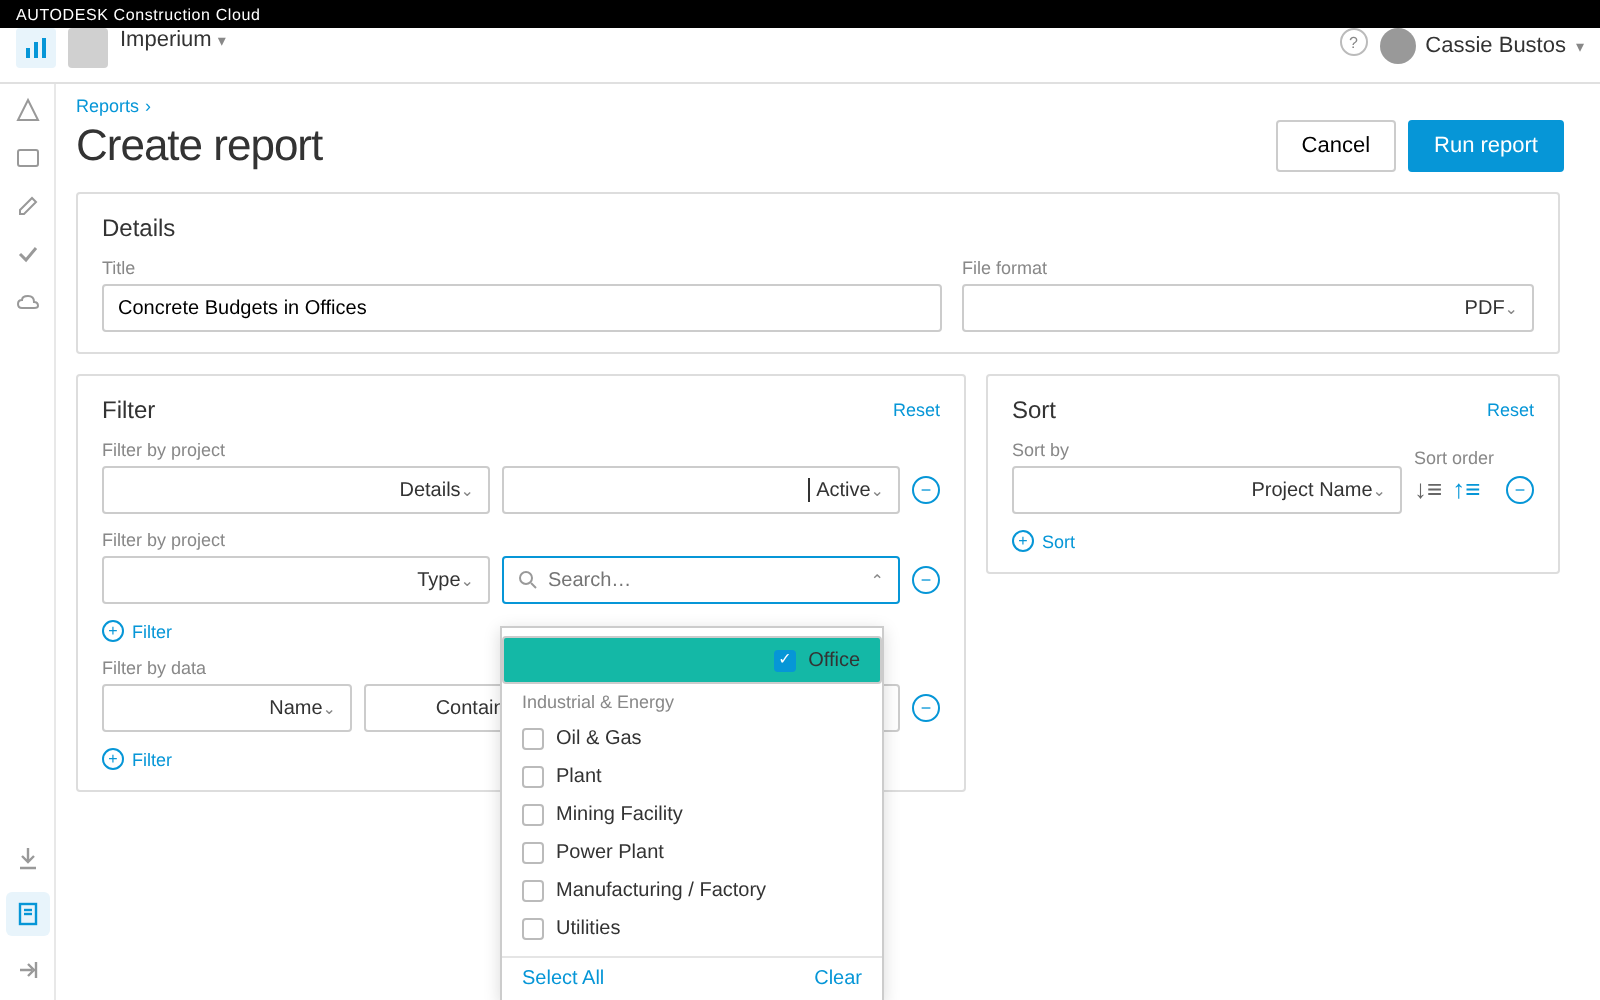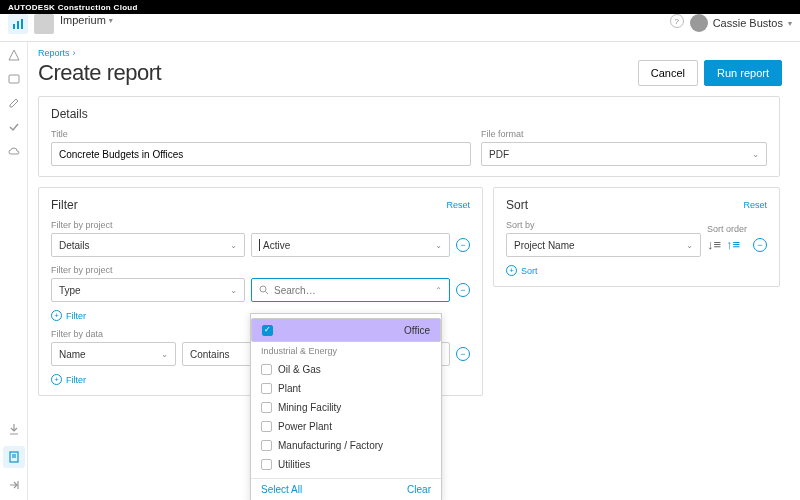--- a/index.html
+++ b/index.html
@@ -1,18 +1,18 @@
 <!DOCTYPE html>
 <html><head>
 <meta charset="utf-8">
 <style>
 *{box-sizing:border-box;margin:0;padding:0;font-family:Arial,Helvetica,sans-serif}
 body{background:#fff;width:800px;height:500px;overflow:hidden;font-size:11px;color:#333}
 .topbar{background:#000;color:#fff;height:14px;display:flex;align-items:center;padding:0 8px;font-size:8px}
-.topbar .brand{font-weight:bold;letter-spacing:.3px}
+.topbar .brand{font-weight:normal;letter-spacing:.3px}
 .hdr{height:28px;border-bottom:1px solid #e0e0e0;display:flex;align-items:flex-start;padding:0 8px;gap:6px}
 .proj-icon{width:20px;height:20px;background:#e8f4fb;border-radius:2px;display:flex;align-items:center;justify-content:center;color:#0696d7;font-size:10px}
 .proj-photo{width:20px;height:20px;background:#d0d0d0;border-radius:2px}
 .proj-name{font-size:11px;color:#333;display:flex;align-items:center;gap:3px}
 .hdr-spacer{flex:1}
 .help-icon{width:14px;height:14px;border:1px solid #bbb;border-radius:50%;display:flex;align-items:center;justify-content:center;font-size:8px;color:#888}
 .avatar{width:18px;height:18px;border-radius:50%;background:#999}
 .user{display:flex;align-items:center;gap:5px;font-size:11px}
 .shell{display:flex;height:calc(500px - 42px)}
 .rail{width:28px;border-right:1px solid #e8e8e8;display:flex;flex-direction:column;align-items:center;padding-top:6px;gap:10px}
@@ -27,39 +27,39 @@
 .btn.primary{background:#0696d7;color:#fff;border-color:#0696d7}
 .cardrow{display:flex;gap:10px}
 .card{border:1px solid #ddd;border-radius:2px;padding:10px 12px}
 .card-title{font-size:12px;color:#333;margin-bottom:8px}
 .details-card{width:742px}
 .fieldrow{display:flex;gap:10px}
 .field{flex:1}
 .field.ff{flex:0 0 286px}
 .lbl{font-size:9px;color:#888;margin-bottom:3px;display:block}
 .inp,.sel{width:100%;border:1px solid #ccc;border-radius:2px;padding:5px 7px;font-size:10px;height:24px;background:#fff;position:relative}
-.sel{display:flex;align-items:center;justify-content:space-between;cursor:pointer}
+.sel{display:flex;align-items:center;justify-content:flex-end;cursor:pointer}
 .filter-card{width:445px;position:relative}
 .sort-card{width:287px}
 .card-head{display:flex;justify-content:space-between;align-items:center;margin-bottom:8px}
 .reset{color:#0696d7;font-size:9px;cursor:pointer}
 .frow{display:flex;gap:6px;align-items:flex-end;margin-bottom:8px}
 .fcol{flex:1}
 .fcol.narrow{flex:0 0 194px}
 .circ-btn{width:14px;height:14px;border:1px solid #0696d7;border-radius:50%;color:#0696d7;display:flex;align-items:center;justify-content:center;font-size:9px;margin-bottom:5px;cursor:pointer;line-height:1;flex-shrink:0}
 .addlink{color:#0696d7;font-size:9px;display:flex;align-items:center;gap:4px;cursor:pointer}
 .addlink .pls{width:11px;height:11px;border:1px solid #0696d7;border-radius:50%;display:flex;align-items:center;justify-content:center;font-size:8px;line-height:1}
 .sortic{display:flex;gap:5px;align-items:center;color:#666;font-size:13px;margin-bottom:5px}
 .chev{font-size:8px;color:#888}
 .searchbox{border:1.5px solid #0696d7;display:flex;align-items:center;gap:5px;padding:0 7px}
 .searchbox input{border:none;outline:none;flex:1;font-size:10px;height:22px}
 .dropdown{position:absolute;top:125px;left:211px;width:192px;background:#fff;border:1px solid #ccc;box-shadow:0 2px 8px rgba(0,0,0,.15);z-index:10;max-height:190px;display:flex;flex-direction:column}
 .dd-list{overflow-y:auto;flex:1;padding:4px 0}
 .dd-item{padding:4px 10px;display:flex;align-items:center;gap:6px;font-size:10px;cursor:pointer}
-.dd-item.sel{background:#c4b5fd}
+.dd-item.sel{background:#14b8a6}
 .dd-group{padding:4px 10px;font-size:9px;color:#888}
 .chk{width:11px;height:11px;border:1px solid #bbb;border-radius:2px;flex-shrink:0}
 .chk.on{background:#0696d7;border-color:#0696d7;position:relative}
 .chk.on::after{content:"✓";color:#fff;font-size:8px;position:absolute;top:-1px;left:1px}
 .dd-foot{border-top:1px solid #e5e5e5;padding:5px 10px;display:flex;justify-content:space-between;font-size:10px;color:#0696d7}
 .dd-foot span{cursor:pointer}
 .cursor{border-left:1px solid #333;height:12px;margin-right:3px}
 svg{display:block}
 </style>
 </head>

